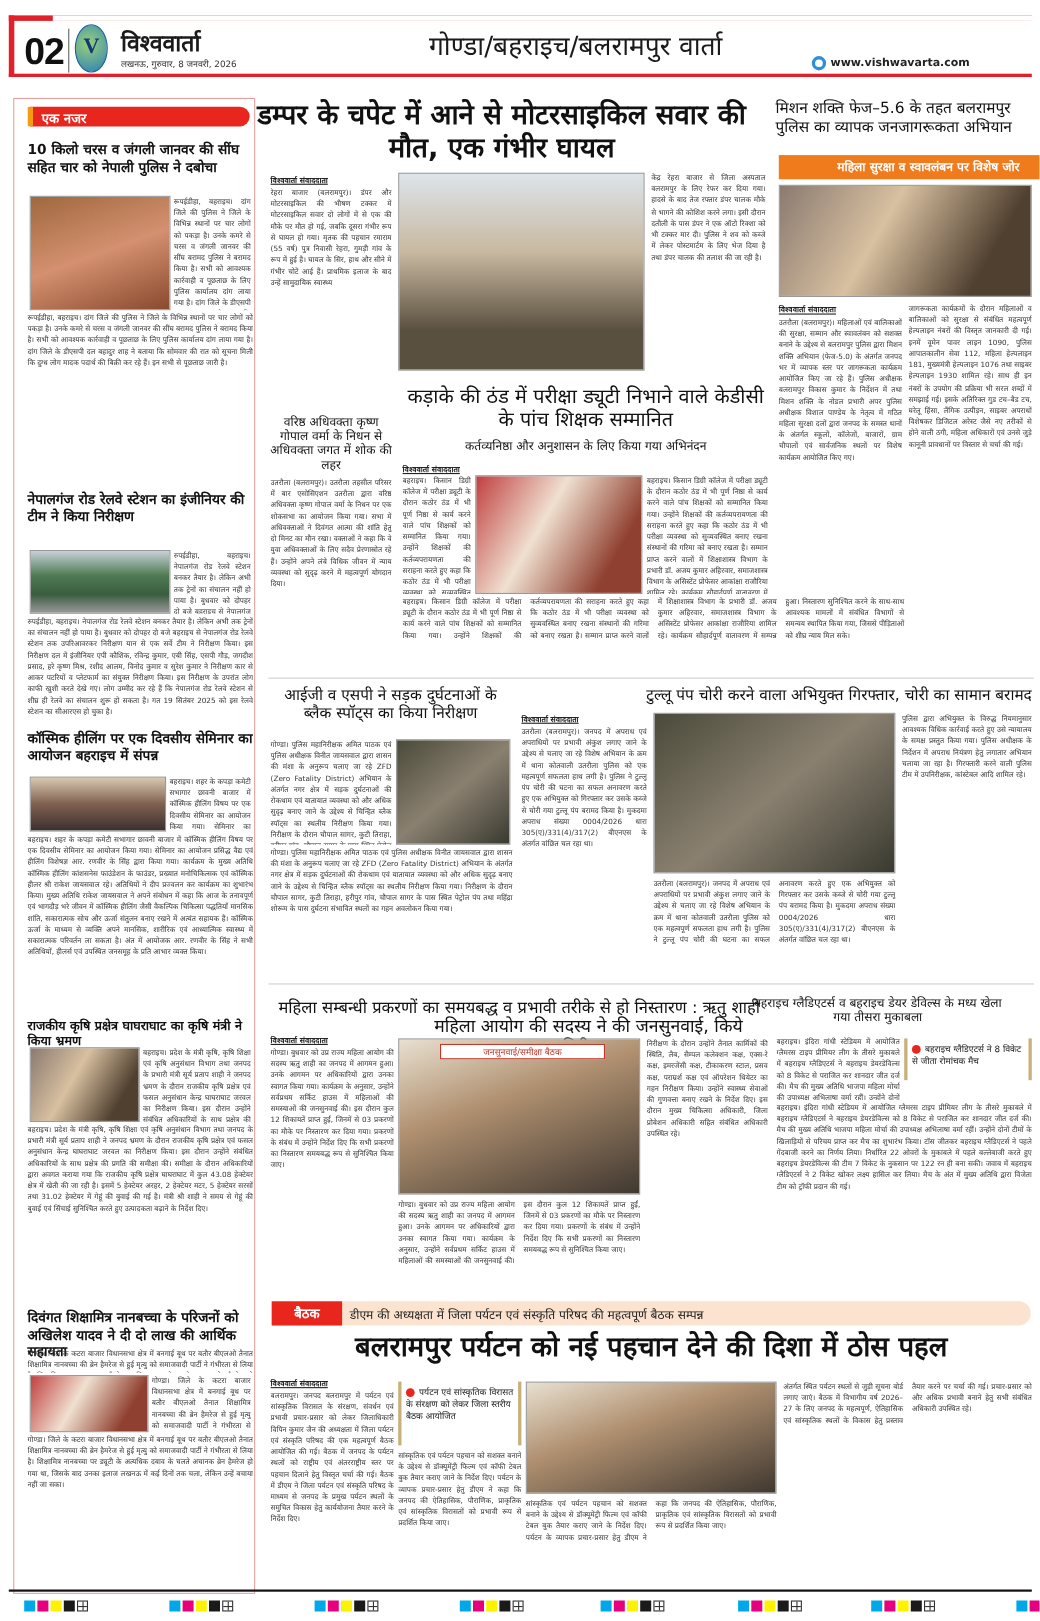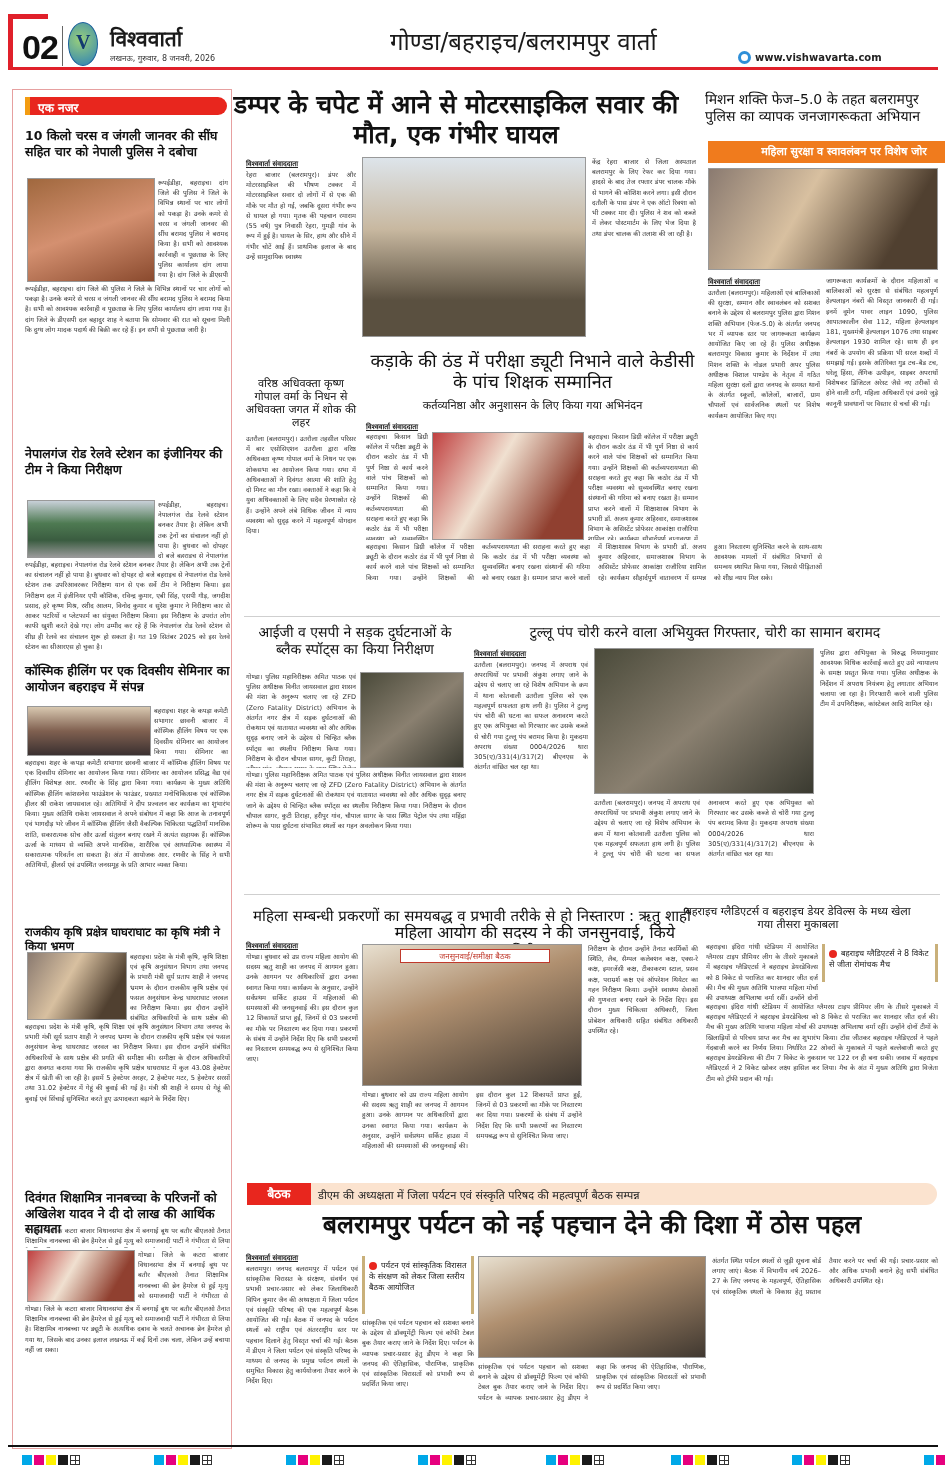--- a/index.html
+++ b/index.html
@@ -94,42 +94,42 @@
 
 <div class="abs headline" style="left:231px;top:90px;width:450px;font-size:25px">डम्पर के चपेट में आने से मोटरसाइकिल सवार की मौत, एक गंभीर घायल</div>
 <div class="abs byline" style="left:246px;top:159px">विश्ववार्ता संवाददाता</div>
 <div class="abs body-txt" style="left:246px;top:170px;width:110px;height:162px">रेहरा बाजार (बलरामपुर)। डंपर और मोटरसाइकिल की भीषण टक्कर में मोटरसाइकिल सवार दो लोगों में से एक की मौके पर मौत हो गई, जबकि दूसरा गंभीर रूप से घायल हो गया। मृतक की पहचान रमाराम (55 वर्ष) पुत्र निवासी रेहरा, गुमड़ी गांव के रूप में हुई है। घायल के सिर, हाथ और सीने में गंभीर चोटें आई हैं। प्राथमिक इलाज के बाद उन्हें सामुदायिक स्वास्थ्य</div>
 <div class="abs photo ph-street" style="left:362px;top:157px;width:224px;height:180px"></div>
 <div class="abs body-txt" style="left:592px;top:157px;width:104px;height:180px">केंद्र रेहरा बाजार से जिला अस्पताल बलरामपुर के लिए रेफर कर दिया गया। हादसे के बाद तेज रफ्तार डंपर चालक मौके से भागने की कोशिश करने लगा। इसी दौरान दतौली के पास डंपर ने एक ऑटो रिक्शा को भी टक्कर मार दी। पुलिस ने शव को कब्जे में लेकर पोस्टमार्टम के लिए भेज दिया है तथा डंपर चालक की तलाश की जा रही है।</div>
 
 <div class="abs headline" style="left:244px;top:378px;width:114px;font-size:11px;font-weight:normal">वरिष्ठ अधिवक्ता कृष्ण गोपाल वर्मा के निधन से अधिवक्ता जगत में शोक की लहर</div>
 <div class="abs body-txt" style="left:246px;top:434px;width:110px;height:200px">उतरौला (बलरामपुर)। उतरौला तहसील परिसर में बार एसोसिएशन उतरौला द्वारा वरिष्ठ अधिवक्ता कृष्ण गोपाल वर्मा के निधन पर एक शोकसभा का आयोजन किया गया। सभा में अधिवक्ताओं ने दिवंगत आत्मा की शांति हेतु दो मिनट का मौन रखा। वक्ताओं ने कहा कि वे युवा अधिवक्ताओं के लिए सदैव प्रेरणास्रोत रहे हैं। उन्होंने अपने लंबे विधिक जीवन में न्याय व्यवस्था को सुदृढ़ करने में महत्वपूर्ण योगदान दिया।</div>
 
-<div class="abs headline" style="left:705px;top:91px;width:236px;font-size:14px;text-align:left;font-weight:normal">मिशन शक्ति फेज–5.0 के तहत बलरामपुर पुलिस का व्यापक जनजागरूकता अभियान</div>
+<div class="abs headline" style="left:705px;top:91px;width:236px;font-size:14px;text-align:left;font-weight:normal">मिशन शक्ति फेज–5.6 के तहत बलरामपुर पुलिस का व्यापक जनजागरूकता अभियान</div>
 <div class="abs orange-band" style="left:708px;top:141px;width:272px;height:22px;font-size:11px;line-height:22px">महिला सुरक्षा व स्वावलंबन पर विशेष जोर</div>
 <div class="abs photo ph-people" style="left:708px;top:168px;width:230px;height:102px"></div>
 <div class="abs byline" style="left:708px;top:277px">विश्ववार्ता संवाददाता</div>
 <div class="abs body-txt" style="left:708px;top:288px;width:112px;height:290px">उतरौला (बलरामपुर)। महिलाओं एवं बालिकाओं की सुरक्षा, सम्मान और स्वावलंबन को सशक्त बनाने के उद्देश्य से बलरामपुर पुलिस द्वारा मिशन शक्ति अभियान (फेज-5.0) के अंतर्गत जनपद भर में व्यापक स्तर पर जागरूकता कार्यक्रम आयोजित किए जा रहे हैं। पुलिस अधीक्षक बलरामपुर विकास कुमार के निर्देशन में तथा मिशन शक्ति के नोडल प्रभारी अपर पुलिस अधीक्षक विशाल पाण्डेय के नेतृत्व में गठित महिला सुरक्षा दलों द्वारा जनपद के समस्त थानों के अंतर्गत स्कूलों, कॉलेजों, बाजारों, ग्राम चौपालों एवं सार्वजनिक स्थलों पर विशेष कार्यक्रम आयोजित किए गए।</div>
 <div class="abs body-txt" style="left:826px;top:276px;width:112px;height:302px">जागरूकता कार्यक्रमों के दौरान महिलाओं व बालिकाओं को सुरक्षा से संबंधित महत्वपूर्ण हेल्पलाइन नंबरों की विस्तृत जानकारी दी गई। इनमें वूमेन पावर लाइन 1090, पुलिस आपातकालीन सेवा 112, महिला हेल्पलाइन 181, मुख्यमंत्री हेल्पलाइन 1076 तथा साइबर हेल्पलाइन 1930 शामिल रहे। साथ ही इन नंबरों के उपयोग की प्रक्रिया भी सरल शब्दों में समझाई गई। इसके अतिरिक्त गुड टच–बैड टच, घरेलू हिंसा, लैंगिक उत्पीड़न, साइबर अपराधों विशेषकर डिजिटल अरेस्ट जैसे नए तरीकों से होने वाली ठगी, महिला अधिकारों एवं उनसे जुड़े कानूनी प्रावधानों पर विस्तार से चर्चा की गई।</div>
 
 <div class="abs headline" style="left:365px;top:350px;width:335px;font-size:18px;font-weight:normal">कड़ाके की ठंड में परीक्षा ड्यूटी निभाने वाले केडीसी के पांच शिक्षक सम्मानित</div>
 <div class="abs headline" style="left:365px;top:400px;width:335px;font-size:11px;font-weight:normal">कर्तव्यनिष्ठा और अनुशासन के लिए किया गया अभिनंदन</div>
 <div class="abs byline" style="left:366px;top:422px">विश्ववार्ता संवाददाता</div>
 <div class="abs body-txt" style="left:366px;top:432px;width:62px;height:108px">बहराइच। किसान डिग्री कॉलेज में परीक्षा ड्यूटी के दौरान कठोर ठंड में भी पूर्ण निष्ठा से कार्य करने वाले पांच शिक्षकों को सम्मानित किया गया। उन्होंने शिक्षकों की कर्तव्यपरायणता की सराहना करते हुए कहा कि कठोर ठंड में भी परीक्षा व्यवस्था को सुव्यवस्थित बनाए रखना संस्थानों की गरिमा को बनाए रखता है। सम्मान प्राप्त करने वालों में शिक्षाशास्त्र विभाग के प्रभारी डॉ. अजय कुमार अहिरवार, समाजशास्त्र विभाग के असिस्टेंट प्रोफेसर आकांक्षा राजौरिया शामिल रहे। कार्यक्रम सौहार्दपूर्ण वातावरण में सम्पन्न हुआ। निस्तारण सुनिश्चित करने के साथ-साथ आवश्यक मामलों में संबंधित विभागों से समन्वय स्थापित किया गया, जिससे पीड़िताओं को शीघ्र न्याय मिल सके।</div>
 <div class="abs photo ph-red" style="left:432px;top:432px;width:152px;height:108px"></div>
 <div class="abs body-txt" style="left:588px;top:432px;width:110px;height:108px">बहराइच। किसान डिग्री कॉलेज में परीक्षा ड्यूटी के दौरान कठोर ठंड में भी पूर्ण निष्ठा से कार्य करने वाले पांच शिक्षकों को सम्मानित किया गया। उन्होंने शिक्षकों की कर्तव्यपरायणता की सराहना करते हुए कहा कि कठोर ठंड में भी परीक्षा व्यवस्था को सुव्यवस्थित बनाए रखना संस्थानों की गरिमा को बनाए रखता है। सम्मान प्राप्त करने वालों में शिक्षाशास्त्र विभाग के प्रभारी डॉ. अजय कुमार अहिरवार, समाजशास्त्र विभाग के असिस्टेंट प्रोफेसर आकांक्षा राजौरिया शामिल रहे। कार्यक्रम सौहार्दपूर्ण वातावरण में सम्पन्न हुआ। निस्तारण सुनिश्चित करने के साथ-साथ आवश्यक मामलों में संबंधित विभागों से समन्वय स्थापित किया गया, जिससे पीड़िताओं को शीघ्र न्याय मिल सके।</div>
 <div class="abs body-txt" style="left:366px;top:542px;width:572px;height:70px;column-count:5;column-gap:8px">बहराइच। किसान डिग्री कॉलेज में परीक्षा ड्यूटी के दौरान कठोर ठंड में भी पूर्ण निष्ठा से कार्य करने वाले पांच शिक्षकों को सम्मानित किया गया। उन्होंने शिक्षकों की कर्तव्यपरायणता की सराहना करते हुए कहा कि कठोर ठंड में भी परीक्षा व्यवस्था को सुव्यवस्थित बनाए रखना संस्थानों की गरिमा को बनाए रखता है। सम्मान प्राप्त करने वालों में शिक्षाशास्त्र विभाग के प्रभारी डॉ. अजय कुमार अहिरवार, समाजशास्त्र विभाग के असिस्टेंट प्रोफेसर आकांक्षा राजौरिया शामिल रहे। कार्यक्रम सौहार्दपूर्ण वातावरण में सम्पन्न हुआ। निस्तारण सुनिश्चित करने के साथ-साथ आवश्यक मामलों में संबंधित विभागों से समन्वय स्थापित किया गया, जिससे पीड़िताओं को शीघ्र न्याय मिल सके।</div>
 <div class="abs rule" style="left:244px;top:616px;width:696px;height:1px"></div>
 
 <div class="abs headline" style="left:244px;top:624px;width:222px;font-size:14px;font-weight:normal">आईजी व एसपी ने सड़क दुर्घटनाओं के ब्लैक स्पॉट्स का किया निरीक्षण</div>
 <div class="abs body-txt" style="left:246px;top:672px;width:110px;height:96px">गोण्डा। पुलिस महानिरीक्षक अमित पाठक एवं पुलिस अधीक्षक विनीत जायसवाल द्वारा शासन की मंशा के अनुरूप चलाए जा रहे ZFD (Zero Fatality District) अभियान के अंतर्गत नगर क्षेत्र में सड़क दुर्घटनाओं की रोकथाम एवं यातायात व्यवस्था को और अधिक सुदृढ़ बनाए जाने के उद्देश्य से चिन्हित ब्लैक स्पॉट्स का स्थलीय निरीक्षण किया गया। निरीक्षण के दौरान चौपाल सागर, कुटी तिराहा, हरीपुर गांव, चौपाल सागर के पास स्थित पेट्रोल पंप तथा महिंद्रा शोरूम के पास दुर्घटना संभावित स्थलों का गहन अवलोकन किया गया।</div>
 <div class="abs photo ph-police" style="left:360px;top:672px;width:104px;height:96px"></div>
 <div class="abs body-txt" style="left:246px;top:770px;width:220px;height:120px">गोण्डा। पुलिस महानिरीक्षक अमित पाठक एवं पुलिस अधीक्षक विनीत जायसवाल द्वारा शासन की मंशा के अनुरूप चलाए जा रहे ZFD (Zero Fatality District) अभियान के अंतर्गत नगर क्षेत्र में सड़क दुर्घटनाओं की रोकथाम एवं यातायात व्यवस्था को और अधिक सुदृढ़ बनाए जाने के उद्देश्य से चिन्हित ब्लैक स्पॉट्स का स्थलीय निरीक्षण किया गया। निरीक्षण के दौरान चौपाल सागर, कुटी तिराहा, हरीपुर गांव, चौपाल सागर के पास स्थित पेट्रोल पंप तथा महिंद्रा शोरूम के पास दुर्घटना संभावित स्थलों का गहन अवलोकन किया गया।</div>
 
-<div class="abs headline" style="left:472px;top:624px;width:466px;font-size:14px;font-weight:normal;text-align:center">टुल्लू पंप चोरी करने वाला अभियुक्त गिरफ्तार, चोरी का सामान बरामद</div>
+<div class="abs headline" style="left:472px;top:624px;width:466px;font-size:14px;font-weight:normal;text-align:right">टुल्लू पंप चोरी करने वाला अभियुक्त गिरफ्तार, चोरी का सामान बरामद</div>
 <div class="abs byline" style="left:474px;top:649px">विश्ववार्ता संवाददाता</div>
 <div class="abs body-txt" style="left:474px;top:660px;width:114px;height:230px">उतरौला (बलरामपुर)। जनपद में अपराध एवं अपराधियों पर प्रभावी अंकुश लगाए जाने के उद्देश्य से चलाए जा रहे विशेष अभियान के क्रम में थाना कोतवाली उतरौला पुलिस को एक महत्वपूर्ण सफलता हाथ लगी है। पुलिस ने टुल्लू पंप चोरी की घटना का सफल अनावरण करते हुए एक अभियुक्त को गिरफ्तार कर उसके कब्जे से चोरी गया टुल्लू पंप बरामद किया है। मुकदमा अपराध संख्या 0004/2026 धारा 305(ए)/331(4)/317(2) बीएनएस के अंतर्गत वांछित चल रहा था।</div>
 <div class="abs photo ph-police" style="left:594px;top:648px;width:220px;height:146px"></div>
 <div class="abs body-txt" style="left:594px;top:798px;width:220px;height:92px;column-count:2;column-gap:8px">उतरौला (बलरामपुर)। जनपद में अपराध एवं अपराधियों पर प्रभावी अंकुश लगाए जाने के उद्देश्य से चलाए जा रहे विशेष अभियान के क्रम में थाना कोतवाली उतरौला पुलिस को एक महत्वपूर्ण सफलता हाथ लगी है। पुलिस ने टुल्लू पंप चोरी की घटना का सफल अनावरण करते हुए एक अभियुक्त को गिरफ्तार कर उसके कब्जे से चोरी गया टुल्लू पंप बरामद किया है। मुकदमा अपराध संख्या 0004/2026 धारा 305(ए)/331(4)/317(2) बीएनएस के अंतर्गत वांछित चल रहा था।</div>
 <div class="abs body-txt" style="left:820px;top:648px;width:118px;height:242px">पुलिस द्वारा अभियुक्त के विरुद्ध नियमानुसार आवश्यक विधिक कार्रवाई करते हुए उसे न्यायालय के समक्ष प्रस्तुत किया गया। पुलिस अधीक्षक के निर्देशन में अपराध नियंत्रण हेतु लगातार अभियान चलाया जा रहा है। गिरफ्तारी करने वाली पुलिस टीम में उपनिरीक्षक, कांस्टेबल आदि शामिल रहे।</div>
 <div class="abs rule" style="left:244px;top:894px;width:696px;height:1px"></div>
 
 <div class="abs headline" style="left:244px;top:908px;width:456px;font-size:15px;font-weight:normal">महिला सम्बन्धी प्रकरणों का समयबद्ध व प्रभावी तरीके से हो निस्तारण : ऋतु शाही</div>
 <div class="abs headline" style="left:370px;top:924px;width:330px;font-size:16px;font-weight:normal">महिला आयोग की सदस्य ने की जनसुनवाई, किये निरीक्षण</div>
 <div class="abs byline" style="left:246px;top:941px">विश्ववार्ता संवाददाता</div>

